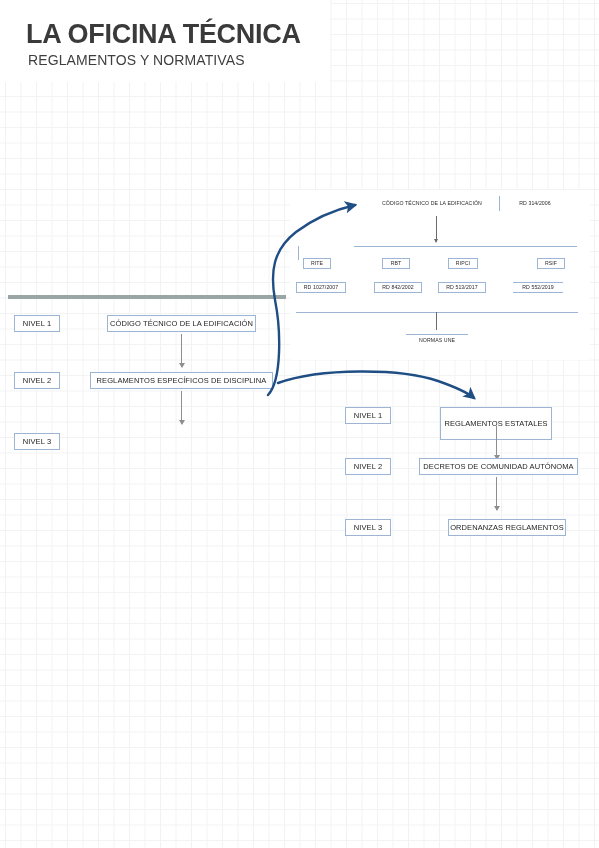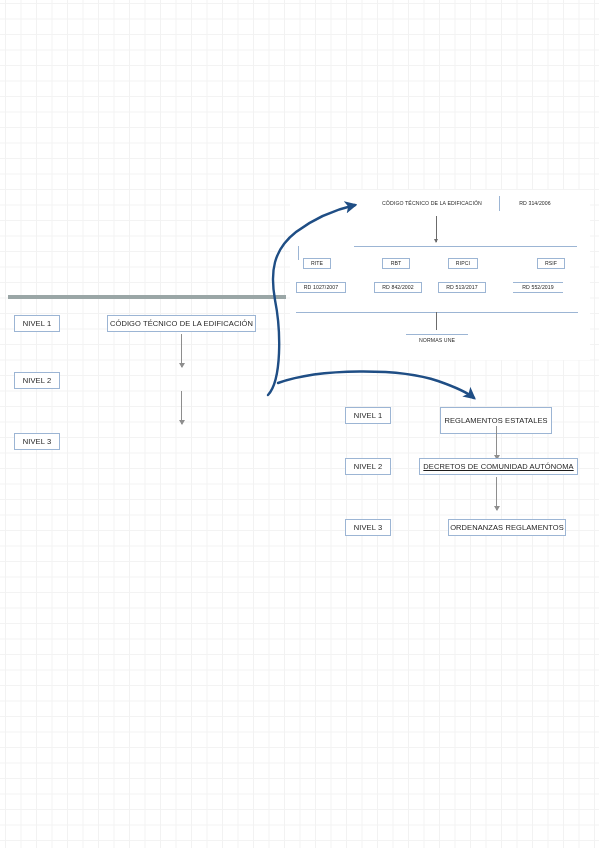--- a/index.html
+++ b/index.html
@@ -95,41 +95,46 @@
   #arrows{position:absolute;left:0;top:0;width:599px;height:848px;z-index:6;pointer-events:none;}
 </style>
 </head>
 <body>
 
 <div id="grid-bg"></div>
 <div id="grid-bg-fine"></div>
 
 <div id="page">
 
+  <div id="header">
+    <div id="header-title">LA OFICINA TÉCNICA</div>
+    <div id="header-subtitle">REGLAMENTOS Y NORMATIVAS</div>
+  </div>
 
   <div id="gray-rule"></div>
 
   <div class="node lvl" style="left:14px;top:315px;width:46px;height:17px;">NIVEL 1</div>
   <div class="node main-node" style="left:107px;top:315px;width:149px;height:17px;">CÓDIGO TÉCNICO DE LA EDIFICACIÓN</div>
 
   <div class="vconn" style="left:181px;top:334px;height:33px;"></div>
 
   <div class="node lvl" style="left:14px;top:372px;width:46px;height:17px;">NIVEL 2</div>
+  <div class="node main-node" style="left:90px;top:372px;width:183px;height:17px;">REGLAMENTOS ESPECÍFICOS DE DISCIPLINA</div>
 
   <div class="vconn" style="left:181px;top:391px;height:33px;"></div>
 
   <div class="node lvl" style="left:14px;top:433px;width:46px;height:17px;">NIVEL 3</div>
 
   <div class="node lvl" style="left:345px;top:407px;width:46px;height:17px;">NIVEL 1</div>
-  <div class="node main-node" style="left:440px;top:407px;width:112px;height:27px;">REGLAMENTOS ESTATALES</div>
+  <div class="node main-node" style="left:440px;top:407px;width:112px;height:33px;">REGLAMENTOS ESTATALES</div>
 
   <div class="vconn" style="left:496px;top:426px;height:33px;"></div>
 
   <div class="node lvl" style="left:345px;top:458px;width:46px;height:17px;">NIVEL 2</div>
-  <div class="node main-node" style="left:419px;top:458px;width:159px;height:17px;text-decoration:underline;">DECRETOS DE COMUNIDAD AUTÓNOMA</div>
+  <div class="node main-node" style="left:419px;top:458px;width:159px;height:17px;">DECRETOS DE COMUNIDAD AUTÓNOMA</div>
 
   <div class="vconn" style="left:496px;top:477px;height:33px;"></div>
 
   <div class="node lvl" style="left:345px;top:519px;width:46px;height:17px;">NIVEL 3</div>
   <div class="node main-node" style="left:448px;top:519px;width:118px;height:17px;">ORDENANZAS REGLAMENTOS</div>
 
   <div id="detail-panel">
 
     <div class="node dnode" style="left:80px;top:8px;width:124px;height:12px;border:none;">CÓDIGO TÉCNICO DE LA EDIFICACIÓN</div>
     <div class="dline" style="left:209px;top:6px;width:1px;height:15px;"></div>

